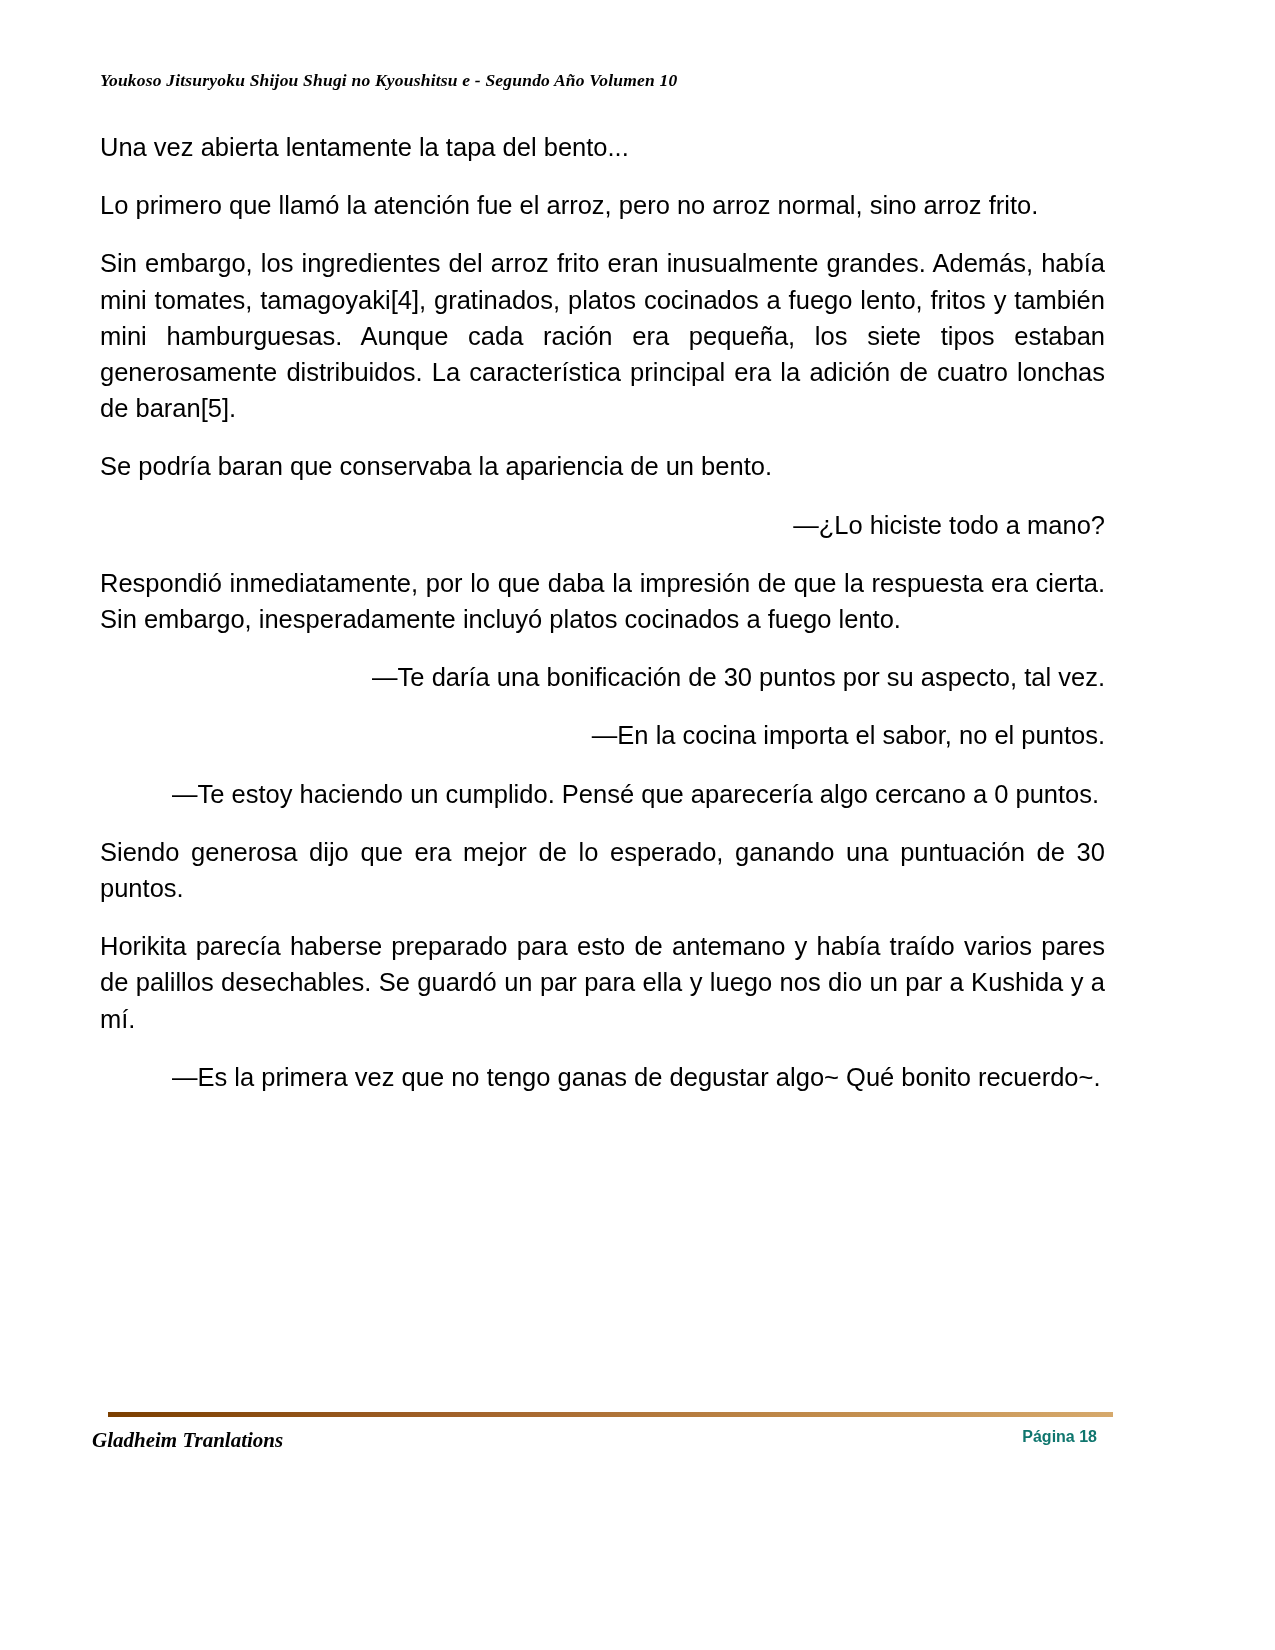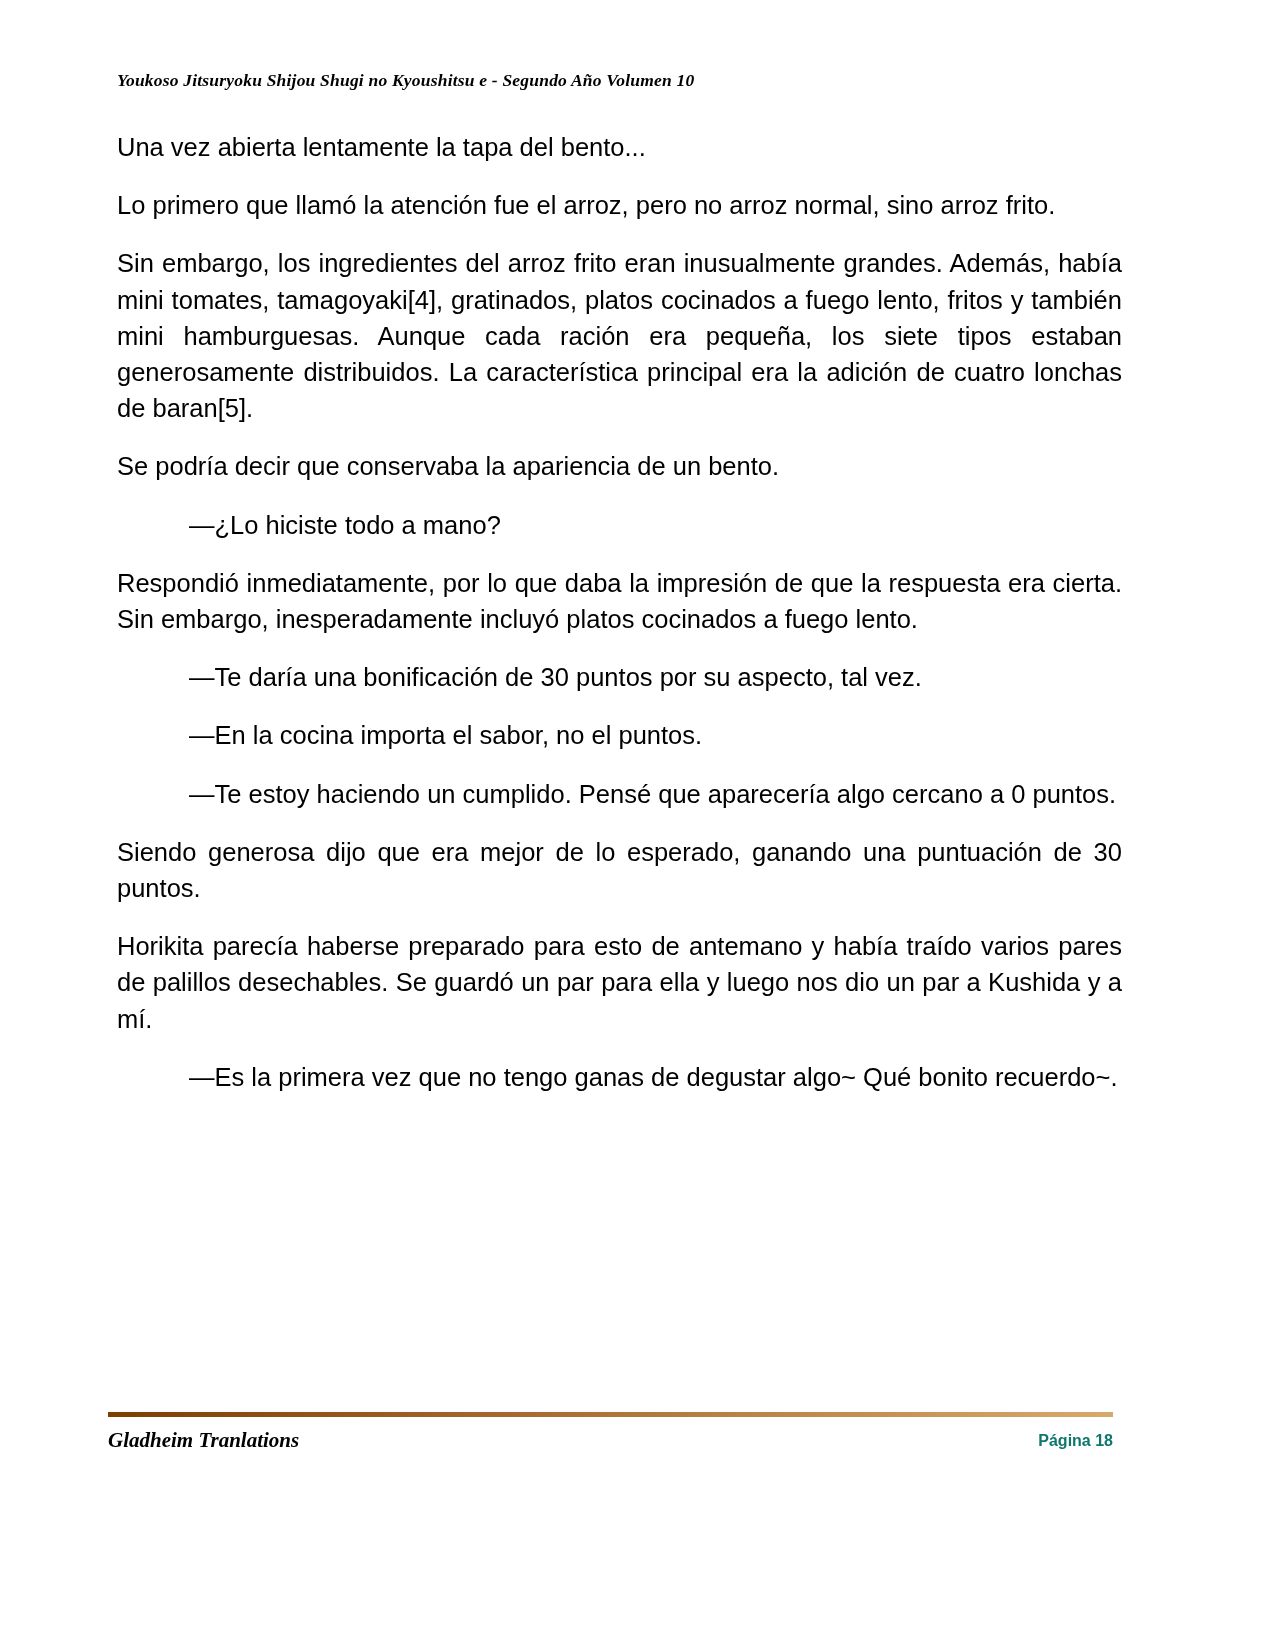--- a/index.html
+++ b/index.html
@@ -15,21 +15,21 @@
     position: relative;
     width: 1275px;
     height: 1650px;
     margin: 0 auto;
     background: #ffffff;
     box-sizing: border-box;
     overflow: hidden;
   }
   .content {
     position: absolute;
-    left: 117px;
+    left: 100px;
     top: 0;
     width: 1005px;
   }
   .header {
     padding-top: 70px;
     font-family: "Liberation Serif", serif;
     font-weight: bold;
     font-style: italic;
     font-size: 17.5px;
     letter-spacing: 0.2px;
@@ -40,41 +40,41 @@
   }
   p.para {
     font-size: 25.5px;
     line-height: 1.42;
     margin: 0 0 22px 0;
     text-align: justify;
     text-justify: inter-word;
     color: #000;
   }
   p.para.noj {
-    text-align: left;
+    text-align: right;
   }
   p.dialog {
     text-indent: 72px;
   }
   .footer-rule {
     position: absolute;
     left: 108px;
     top: 1412px;
     width: 1005px;
     height: 5px;
     background: linear-gradient(to right, #7b3f00 0%, #a2622a 35%, #c08a4a 70%, #d6a96c 100%);
   }
   .footer {
     position: absolute;
-    left: 108px;
+    left: 92px;
     top: 1428px;
     width: 1005px;
     display: flex;
     justify-content: space-between;
-    align-items: center;
+    align-items: flex-start;
   }
   .footer-left {
     font-family: "Liberation Serif", serif;
     font-weight: bold;
     font-style: italic;
     font-size: 21px;
     color: #000;
   }
   .footer-right {
     font-size: 16px;
@@ -88,21 +88,21 @@
 <div class="page">
 
   <div class="content">
 
     <div class="header">Youkoso Jitsuryoku Shijou Shugi no Kyoushitsu e - Segundo Año Volumen 10</div>
 
     <div class="body-text">
       <p class="para">Una vez abierta lentamente la tapa del bento...</p>
       <p class="para">Lo primero que llamó la atención fue el arroz, pero no arroz normal, sino arroz frito.</p>
       <p class="para">Sin embargo, los ingredientes del arroz frito eran inusualmente grandes. Además, había mini tomates, tamagoyaki[4], gratinados, platos cocinados a fuego lento, fritos y también mini hamburguesas. Aunque cada ración era pequeña, los siete tipos estaban generosamente distribuidos. La característica principal era la adición de cuatro lonchas de baran[5].</p>
-      <p class="para">Se podría decir que conservaba la apariencia de un bento.</p>
+      <p class="para">Se podría baran que conservaba la apariencia de un bento.</p>
       <p class="para dialog noj">—¿Lo hiciste todo a mano?</p>
       <p class="para">Respondió inmediatamente, por lo que daba la impresión de que la respuesta era cierta. Sin embargo, inesperadamente incluyó platos cocinados a fuego lento.</p>
       <p class="para dialog noj">—Te daría una bonificación de 30 puntos por su aspecto, tal vez.</p>
       <p class="para dialog noj">—En la cocina importa el sabor, no el puntos.</p>
       <p class="para dialog">—Te estoy haciendo un cumplido. Pensé que aparecería algo cercano a 0 puntos.</p>
       <p class="para">Siendo generosa dijo que era mejor de lo esperado, ganando una puntuación de 30 puntos.</p>
       <p class="para">Horikita parecía haberse preparado para esto de antemano y había traído varios pares de palillos desechables. Se guardó un par para ella y luego nos dio un par a Kushida y a mí.</p>
       <p class="para dialog">—Es la primera vez que no tengo ganas de degustar algo~ Qué bonito recuerdo~.</p>
     </div>
 

